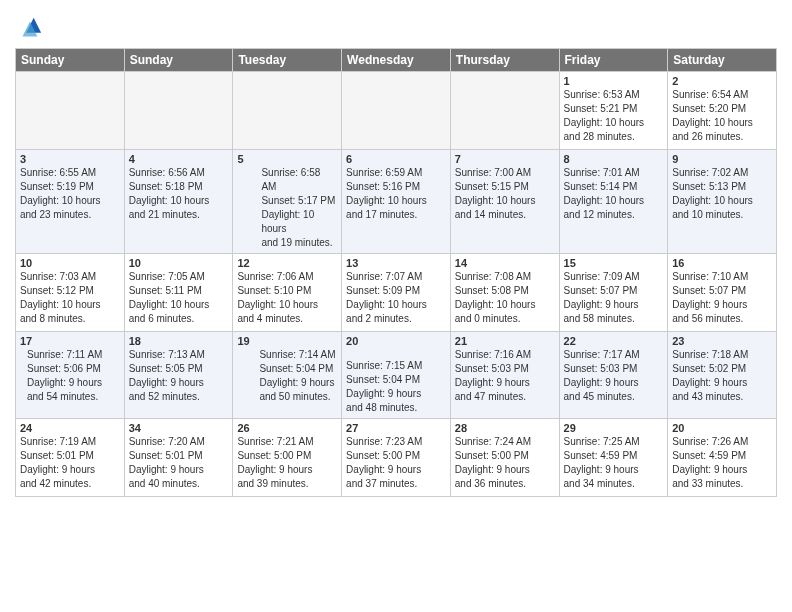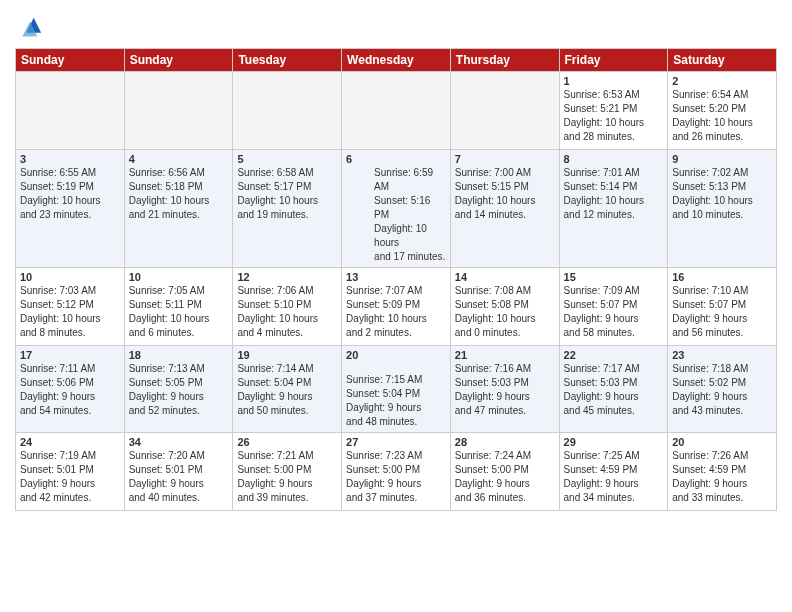--- a/index.html
+++ b/index.html
@@ -56,21 +56,21 @@
     .location {
       font-size: 14px;
       color: #444;
     }
     .calendar {
       width: 100%;
       border-collapse: collapse;
       table-layout: fixed;
     }
     .calendar th {
-      background: #b91c1c;
+      background: #737373;
       color: #fff;
       text-align: left;
       padding: 4px 5px;
       font-size: 12px;
       font-weight: bold;
       border: 1px solid #ccc;
     }
     .calendar td {
       border: 1px solid #ccc;
       vertical-align: top;
@@ -163,28 +163,28 @@
           </td>
           <td>
             <span class="day-num">4</span>
             <div class="day-info" style="white-space: pre-line;">Sunrise: 6:56 AM
 Sunset: 5:18 PM
 Daylight: 10 hours
 and 21 minutes.</div>
           </td>
           <td>
             <span class="day-num">5</span>
-            <div class="day-info" style="white-space: pre-line;">Sunrise: 6:58 AM
+            <div class="day-info" style="white-space: pre-line; margin-left: 24px;">Sunrise: 6:58 AM
 Sunset: 5:17 PM
 Daylight: 10 hours
 and 19 minutes.</div>
           </td>
           <td>
             <span class="day-num">6</span>
-            <div class="day-info" style="white-space: pre-line; margin-left: 28px;">Sunrise: 6:59 AM
+            <div class="day-info" style="white-space: pre-line;">Sunrise: 6:59 AM
 Sunset: 5:16 PM
 Daylight: 10 hours
 and 17 minutes.</div>
           </td>
           <td>
             <span class="day-num">7</span>
             <div class="day-info" style="white-space: pre-line;">Sunrise: 7:00 AM
 Sunset: 5:15 PM
 Daylight: 10 hours
 and 14 minutes.</div>
@@ -251,35 +251,35 @@
             <span class="day-num">16</span>
             <div class="day-info" style="white-space: pre-line;">Sunrise: 7:10 AM
 Sunset: 5:07 PM
 Daylight: 9 hours
 and 56 minutes.</div>
           </td>
         </tr>
         <tr>
           <td>
             <span class="day-num">17</span>
-            <div class="day-info" style="white-space: pre-line;">Sunrise: 7:11 AM
+            <div class="day-info" style="white-space: pre-line; margin-left: 7px;">Sunrise: 7:11 AM
 Sunset: 5:06 PM
 Daylight: 9 hours
 and 54 minutes.</div>
           </td>
           <td>
             <span class="day-num">18</span>
             <div class="day-info" style="white-space: pre-line;">Sunrise: 7:13 AM
 Sunset: 5:05 PM
 Daylight: 9 hours
 and 52 minutes.</div>
           </td>
           <td>
             <span class="day-num">19</span>
-            <div class="day-info" style="white-space: pre-line;">Sunrise: 7:14 AM
+            <div class="day-info" style="white-space: pre-line; margin-left: 22px;">Sunrise: 7:14 AM
 Sunset: 5:04 PM
 Daylight: 9 hours
 and 50 minutes.</div>
           </td>
           <td>
             <span class="day-num">20</span>
             <div class="day-info" style="white-space: pre-line; margin-top: 12px;">Sunrise: 7:15 AM
 Sunset: 5:04 PM
 Daylight: 9 hours
 and 48 minutes.</div>

